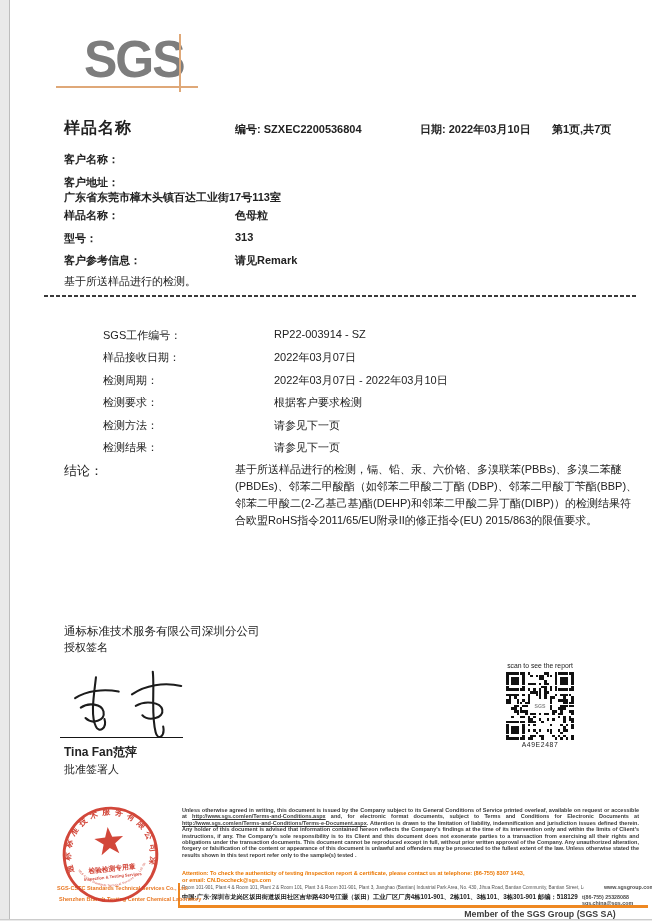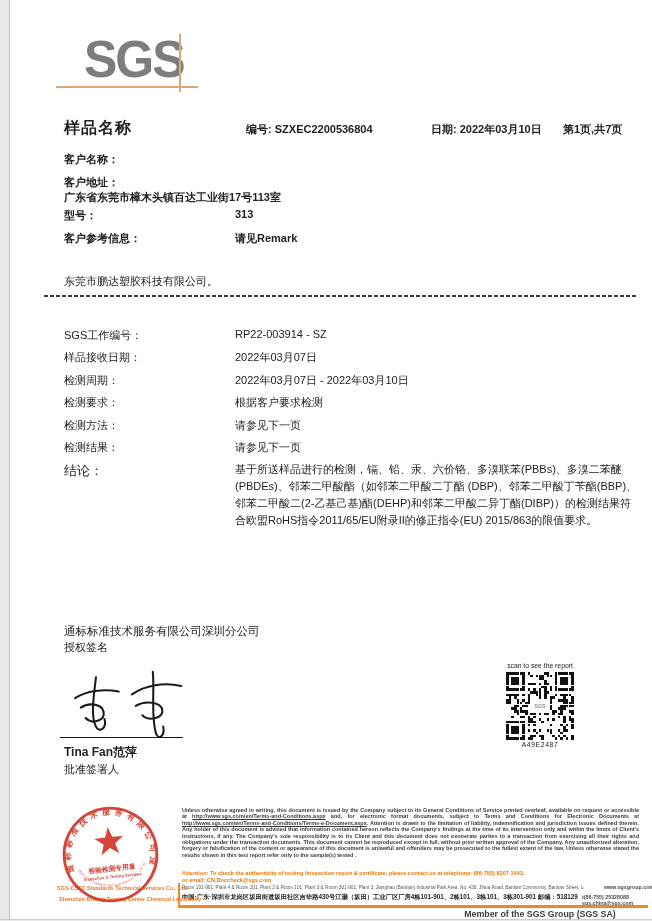--- a/index.html
+++ b/index.html
@@ -13,37 +13,37 @@
   .edge-strip{position:absolute;left:0;top:0;width:9px;height:921px;background:#e9e9e9;border-right:1px solid #bdbdbd;}
   .bottom-strip{position:absolute;left:0;top:919px;width:652px;height:2px;background:#e9e9e9;border-top:1px solid #cccccc;}
 
   
   .logo-text{left:84px;top:34px;font-size:50px;font-weight:800;color:#7d7d7d;letter-spacing:-2px;transform:scaleY(1.04);line-height:1;}
   .logo-hline{left:56px;top:86px;width:142px;height:2px;background:#dfa878;}
   .logo-vline{left:179px;top:34px;width:2px;height:58px;background:#dfa878;}
 
   
   .doc-title{left:64px;top:118px;font-size:16px;font-weight:700;letter-spacing:1px;}
-  .hdr-field{top:122px;font-size:11px;font-weight:700;margin-left:11px;}
+  .hdr-field{top:122px;font-size:11px;font-weight:700;}
   .hdr-no{left:235px;} .hdr-date{left:420px;} .hdr-page{left:552px;}
 
   
   .rows{display:block;}
   .info-row{display:flex;font-size:11px;}
   .customer-block{left:64px;top:152px;width:560px;}
   .customer-block .info-row{height:23px;font-weight:700;flex-direction:column;}
   .customer-block .lbl{width:81px;flex:none;}
   .sample-block{left:64px;top:208px;width:560px;}
   .sample-block .info-row{height:22.5px;font-weight:700;}
   .sample-block .lbl{width:171px;flex:none;}
   .sample-note{left:64px;top:274px;font-size:11px;}
   .dashed-sep{left:44px;top:295px;width:594px;height:2px;
     background:repeating-linear-gradient(90deg,#3a3a3a 0 4px,transparent 4px 6px);}
   .work-block{left:64px;top:328px;width:575px;}
-  .work-block .info-row{height:22.4px;font-weight:400;}
+  .work-block .info-row{height:22.4px;font-weight:400;margin-left:39px;}
   .work-block .lbl{width:171px;flex:none;}
   .conclusion-label{left:64px;top:462px;font-size:13px;}
   .conclusion-text{left:235px;top:461px;width:404px;font-size:11px;line-height:17px;}
 
   
   .sig-company{left:64px;top:624px;font-size:11.5px;}
   .sig-auth{left:64px;top:640px;font-size:11px;}
   .sig-svg{left:66px;top:666px;}
   .sig-line{left:60px;top:737px;width:123px;border-bottom:1.6px solid #151515;}
   .sig-name{left:64px;top:744px;font-size:12px;font-weight:700;}
@@ -98,32 +98,36 @@
       </div>
 
       <div class="info-row">
         <span class="lbl">客户地址：</span>
         <span class="val">广东省东莞市樟木头镇百达工业街17号113室</span>
       </div>
     </div>
 
   <div class="abs sample-block rows">
 
+      <div class="info-row">
+        <span class="lbl">样品名称：</span>
+        <span class="val">色母粒</span>
+      </div>
 
       <div class="info-row">
         <span class="lbl">型号：</span>
         <span class="val">313</span>
       </div>
 
       <div class="info-row">
         <span class="lbl">客户参考信息：</span>
         <span class="val">请见Remark</span>
       </div>
     </div>
-  <div class="abs sample-note">东莞市鹏达塑胶科技有限公司。</div>
+  <div class="abs sample-note">基于所送样品进行的检测。</div>
 
   <div class="abs dashed-sep"></div>
 
   <div class="abs work-block rows">
 
       <div class="info-row">
         <span class="lbl">SGS工作编号：</span>
         <span class="val">RP22-003914 - SZ</span>
       </div>
 

